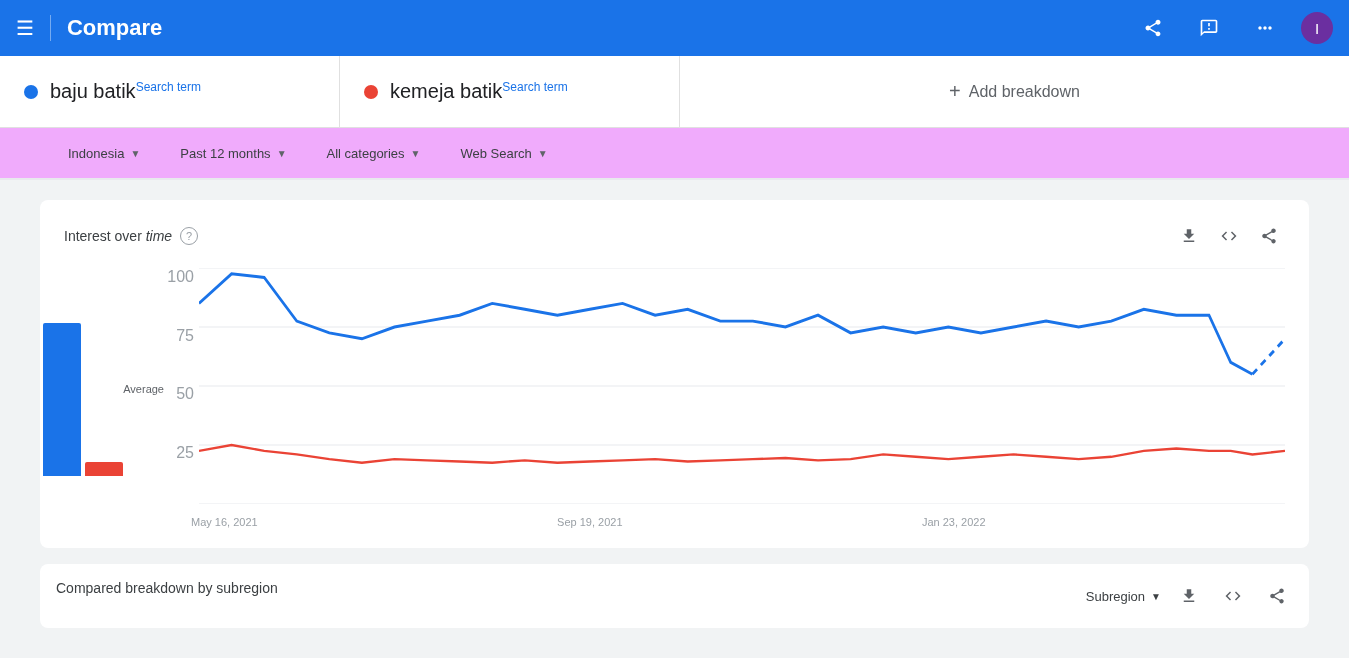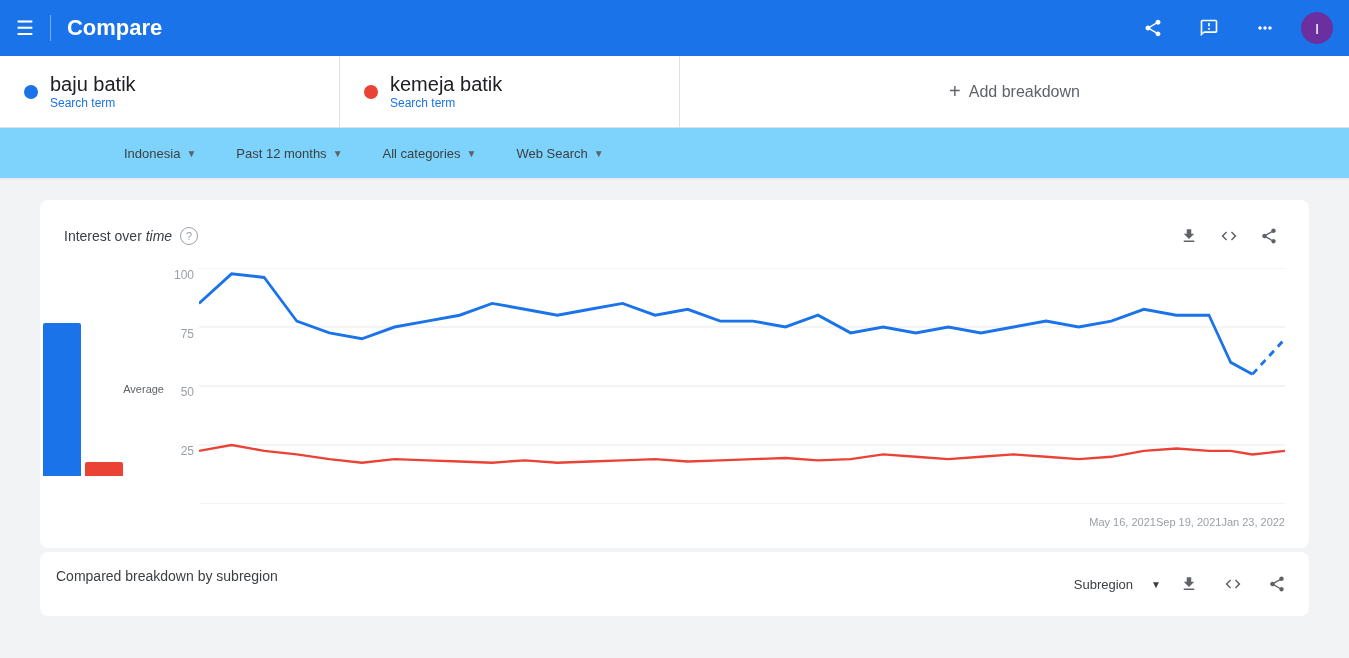--- a/index.html
+++ b/index.html
@@ -38,41 +38,41 @@
       flex: 0 0 340px;
       display: flex;
       align-items: center;
       gap: 12px;
       padding: 16px 24px;
       border-right: 1px solid #e0e0e0;
     }
     .term-dot {
       width: 14px; height: 14px; border-radius: 50%; flex-shrink: 0;
     }
-    .term-text { display: flex; flex-direction: column; }
+    .term-text { display: flex; }
     .term-name { font-size: 20px; font-weight: 400; color: #202124; }
     .term-label { font-size: 12px; color: #1a73e8; }
     .add-comparison {
       flex: 1;
       display: flex;
       align-items: center;
       justify-content: center;
       gap: 8px;
       color: #5f6368;
       font-size: 16px;
       cursor: pointer;
     }
     .add-plus { font-size: 20px; }
 
     
     .filters-bar {
-      background: #7dd3fc;
-      display: flex;
-      align-items: center;
-      padding: 0 116px;
+      background: #f0abfc;
+      display: flex;
+      align-items: center;
+      padding: 0 60px;
       gap: 24px;
       height: 52px;
       border-bottom: 2px solid #e8eaed;
     }
     .filter-btn {
       display: flex;
       align-items: center;
       gap: 6px;
       font-size: 13px;
       color: #3c4043;
@@ -86,21 +86,21 @@
     .main-content {
       padding: 20px 40px;
       background: #f1f3f4;
     }
 
     
     .card {
       background: white;
       border-radius: 8px;
       padding: 20px 24px;
-      margin-bottom: 4px;
+      margin-bottom: 16px;
     }
     .card-header {
       display: flex;
       align-items: center;
       justify-content: space-between;
       margin-bottom: 16px;
     }
     .card-title-area {
       display: flex;
       align-items: center;
@@ -185,39 +185,39 @@
       position: absolute;
       left: 0;
       top: 0;
       bottom: 24px;
       display: flex;
       flex-direction: column;
       justify-content: space-between;
       padding-bottom: 2px;
     }
     .y-label {
-      font-size: 12px;
+      font-size: 16px;
       color: #9aa0a6;
       text-align: right;
       width: 30px;
     }
     .chart-svg-wrap {
       position: absolute;
       left: 35px;
       right: 0;
       top: 0;
       bottom: 24px;
     }
     .x-axis-labels {
       position: absolute;
       bottom: 0;
-      left: 19px;
+      left: 27px;
       right: 0;
       display: flex;
-      justify-content: flex-end;
+      justify-content: space-between;
     }
     .x-label {
       font-size: 11px;
       color: #9aa0a6;
     }
 
     
     .bottom-card {
       background: white;
       border-radius: 8px;
@@ -233,21 +233,21 @@
       color: #3c4043;
     }
     .bottom-card-right {
       display: flex;
       align-items: center;
       gap: 12px;
     }
     .subregion-btn {
       display: flex;
       align-items: center;
-      gap: 18px;
+      gap: 6px;
       font-size: 13px;
       color: #3c4043;
       cursor: pointer;
     }
 
     
     .grid-line {
       stroke: #e8eaed;
       stroke-width: 1;
     }

